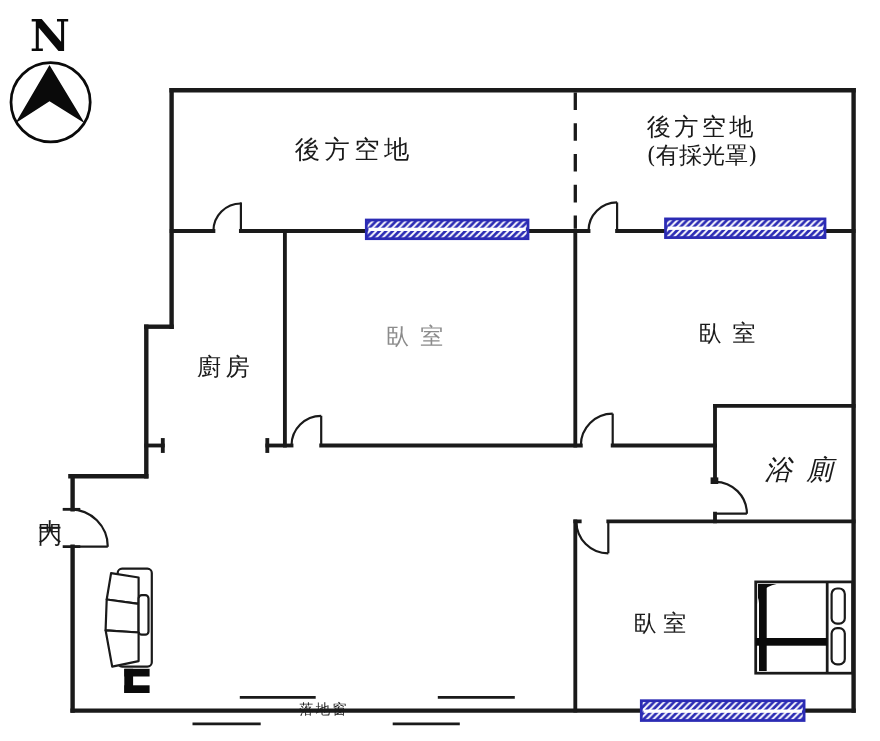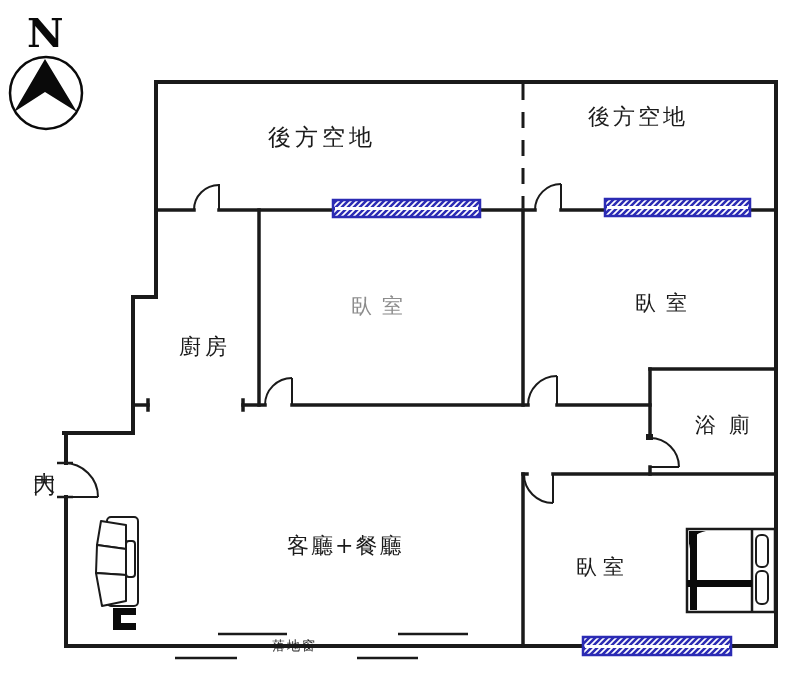--- a/index.html
+++ b/index.html
@@ -4,24 +4,24 @@
 <style>
   html,body{margin:0;padding:0;background:#ffffff;}
   .plan{position:relative;width:800px;height:674px;background:#ffffff;overflow:hidden;
         font-family:"DejaVu Serif", serif;}
   .plan svg{position:absolute;left:0;top:0;}
   .lbl{position:absolute;color:#1a1a1a;white-space:nowrap;line-height:1.15;
        font-family:"DejaVu Serif", serif;}
   .lbl-rear1{left:268px;top:124px;font-size:23px;letter-spacing:4px;}
   .lbl-rear2{left:588px;top:104px;font-size:22px;letter-spacing:3px;text-align:left;}
   .lbl-rear2 .l2{font-size:21px;letter-spacing:0px;}
-  .lbl-kitchen{left:179px;top:322px;font-size:22px;letter-spacing:4px;margin-top:12px;}
+  .lbl-kitchen{left:179px;top:322px;font-size:22px;letter-spacing:4px;}
   .lbl-bed-mid{left:351px;top:294px;font-size:21px;letter-spacing:10px;color:#8c8c8c;}
   .lbl-bed-right{left:635px;top:291px;font-size:21px;letter-spacing:10px;}
-  .lbl-bath{left:695px;top:413px;font-size:21px;letter-spacing:13px;}
+  .lbl-bath{left:695px;top:413px;font-size:25px;letter-spacing:13px;font-style:italic;}
   .lbl-living{left:287px;top:533px;font-size:22px;letter-spacing:2px;}
   .lbl-bed-bottom{left:576px;top:555px;font-size:21px;letter-spacing:6px;}
   .lbl-entrance{left:32px;top:454px;font-size:22px;writing-mode:vertical-rl;
                 text-orientation:upright;letter-spacing:4px;}
   .lbl-fwindow{left:272px;top:639px;font-size:13px;letter-spacing:2px;}
   .lbl-compass{left:27px;top:10px;font-size:40px;font-weight:bold;color:#0a0a0a;}
 </style>
 </head>
 <body>
 
@@ -165,30 +165,30 @@
       <path d="M45,59 L14,112 L45,92 L77,112 Z" fill="#0a0a0a"></path>
     </g>
   </svg>
 
   <div class="lbl lbl-compass">N</div>
 
   <div class="lbl lbl-rear1">後方空地</div>
 
   <div class="lbl lbl-rear2">
     <div>後方空地</div>
+    <div class="l2">(有採光罩)</div>
   </div>
 
   <div class="lbl lbl-kitchen">廚房</div>
 
   <div class="lbl lbl-bed-mid">臥室</div>
 
   <div class="lbl lbl-bed-right">臥室</div>
 
   <div class="lbl lbl-bath">浴廁</div>
 
-  <div class="lbl lbl-living">客廳+餐廳</div>
 
   <div class="lbl lbl-bed-bottom">臥室</div>
 
   <div class="lbl lbl-entrance">大門</div>
 
   <div class="lbl lbl-fwindow">落地窗</div>
 </div>
 
 </body></html>

